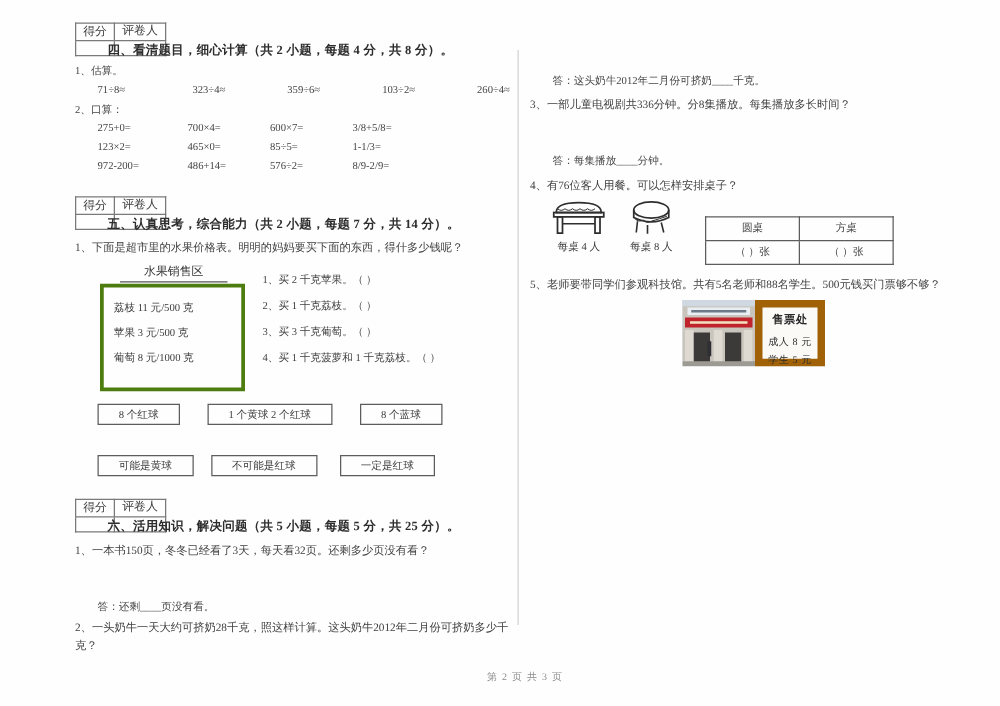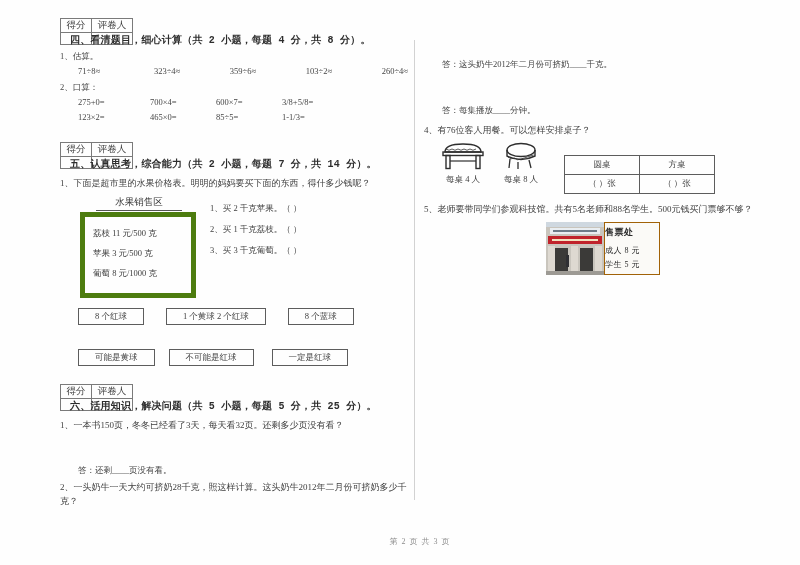--- a/index.html
+++ b/index.html
@@ -63,24 +63,23 @@
   .section-head-row {
     display: flex;
     align-items: flex-end;
     gap: 0;
   }
   .section-title {
     font-size: 10px;
     font-weight: bold;
     color: #2d2d2d;
     letter-spacing: 0.2px;
-    margin-left: 10px;
+    margin-left: 26px;
     margin-bottom: 2px;
     white-space: nowrap;
-    font-family: Liberation Mono, monospace;
   }
   .q {
     font-size: 9px;
     color: #3f3f3f;
     margin: 5px 0 2px 0;
     line-height: 14px;
   }
   .sub {
     font-size: 8.5px;
     color: #454545;
@@ -110,21 +109,21 @@
   .fruit-title {
     font-size: 9.5px;
     text-align: center;
     border-bottom: 1px solid #555;
     padding-bottom: 1px;
     width: 86px;
     margin: 0 auto 0 16px;
     color: #333;
   }
   .fruit-list {
-    border: 5px solid #4d7c0f;
+    border: 3px solid #4d7c0f;
     padding: 6px 6px 6px 8px;
     margin-top: 1px;
     height: 86px;
     box-sizing: border-box;
   }
   .fruit-item {
     font-size: 8.5px;
     color: #3c3c3c;
     line-height: 20px;
     white-space: nowrap;
@@ -218,26 +217,27 @@
   .photo .topsign i { position:absolute; left:3px; top:2px; width:44px; height:2px; background:#6d7b88; display:block; }
   .photo .banner { position:absolute; left:2px; top:14px; width:54px; height:8px; background:#c0232b; }
   .photo .banner i { position:absolute; left:4px; top:2.5px; width:46px; height:2.5px; background:#f2e2c0; display:block; }
   .photo .door { position:absolute; top:26px; width:13px; height:24px; background:#3b3a38; }
   .photo .d1 { left:9px; } .photo .d2 { left:34px; }
   .photo .pillar { position:absolute; top:24px; width:7px; height:27px; background:#ded9d1; }
   .photo .p1 { left:2px; } .photo .p2 { left:25px; } .photo .p3 { left:49px; }
   .photo .ground { position:absolute; left:0; bottom:0; width:100%; height:4px; background:#9d9a94; }
   .photo .person { position:absolute; left:20px; top:33px; width:3px; height:12px; background:#2f2f33; }
   .sign {
-    border: 1px solid #a16207;
+    border: 6px solid #a16207;
     background: #fbfaf7;
     width: 56px;
     height: 53px;
     box-sizing: border-box;
     padding: 3px 0 0 0;
+    text-align: center;
   }
   .sign-title {
     font-size: 9px;
     font-weight: bold;
     color: #2b2b2b;
     letter-spacing: 0.5px;
     line-height: 13px;
   }
   .sign-line {
     font-size: 8px;
@@ -297,20 +297,26 @@
       <span class="w2">275+0=</span>
       <span class="w3">700×4=</span>
       <span class="w3">600×7=</span>
       <span>3/8+5/8=</span>
     </div>
     <div class="calc-row">
       <span class="w2">123×2=</span>
       <span class="w3">465×0=</span>
       <span class="w3">85÷5=</span>
       <span>1-1/3=</span>
+    </div>
+    <div class="calc-row">
+      <span class="w2">972-200=</span>
+      <span class="w3">486+14=</span>
+      <span class="w3">576÷2=</span>
+      <span>8/9-2/9=</span>
     </div>
 
     <div style="height:16px;"></div>
     <div class="section-head-row">
       <table class="score-box">
         <tbody>
             <tr>
           <td class="c1">得分</td>
           <td class="c2">评卷人</td>
         </tr>
@@ -331,20 +337,21 @@
         <div class="fruit-list">
           <div class="fruit-item">荔枝 11 元/500 克</div>
           <div class="fruit-item">苹果 3 元/500 克</div>
           <div class="fruit-item">葡萄 8 元/1000 克</div>
         </div>
       </div>
       <div class="fruit-q">
         <div>1、买 2 千克苹果。（        ）</div>
         <div>2、买 1 千克荔枝。（        ）</div>
         <div>3、买 3 千克葡萄。（        ）</div>
+        <div>4、买 1 千克菠萝和 1 千克荔枝。（     ）</div>
       </div>
     </div>
 
     <div class="match-area">
       <div class="match-row">
         <div class="mbox">8 个红球</div>
         <div class="gap-a"></div>
         <div class="mbox">1 个黄球 2 个红球</div>
         <div class="gap-b"></div>
         <div class="mbox">8 个蓝球</div>
@@ -380,20 +387,21 @@
     <div class="ans">答：还剩____页没有看。</div>
     <div class="q" style="margin-top:2px;">2、一头奶牛一天大约可挤奶28千克，照这样计算。这头奶牛2012年二月份可挤奶多少千克？</div>
 
   </div>
 
   <div class="col-right">
 
     <div style="height:36px;"></div>
     <div class="ans">答：这头奶牛2012年二月份可挤奶____千克。</div>
 
+    <div class="q" style="margin-left:0;">3、一部儿童电视剧共336分钟。分8集播放。每集播放多长时间？</div>
     <div class="spacer-md"></div>
     <div class="ans">答：每集播放____分钟。</div>
 
     <div class="q" style="margin-top:6px;">4、有76位客人用餐。可以怎样安排桌子？</div>
 
     <div class="furn-wrap">
       <div class="furn">
         <span>
           <svg width="46" height="30" viewBox="0 0 46 30">
             <path d="M5 11 Q5 3 23 3 Q41 3 41 11 Z" fill="none" stroke="#2e2e2e" stroke-width="1.4"></path>

